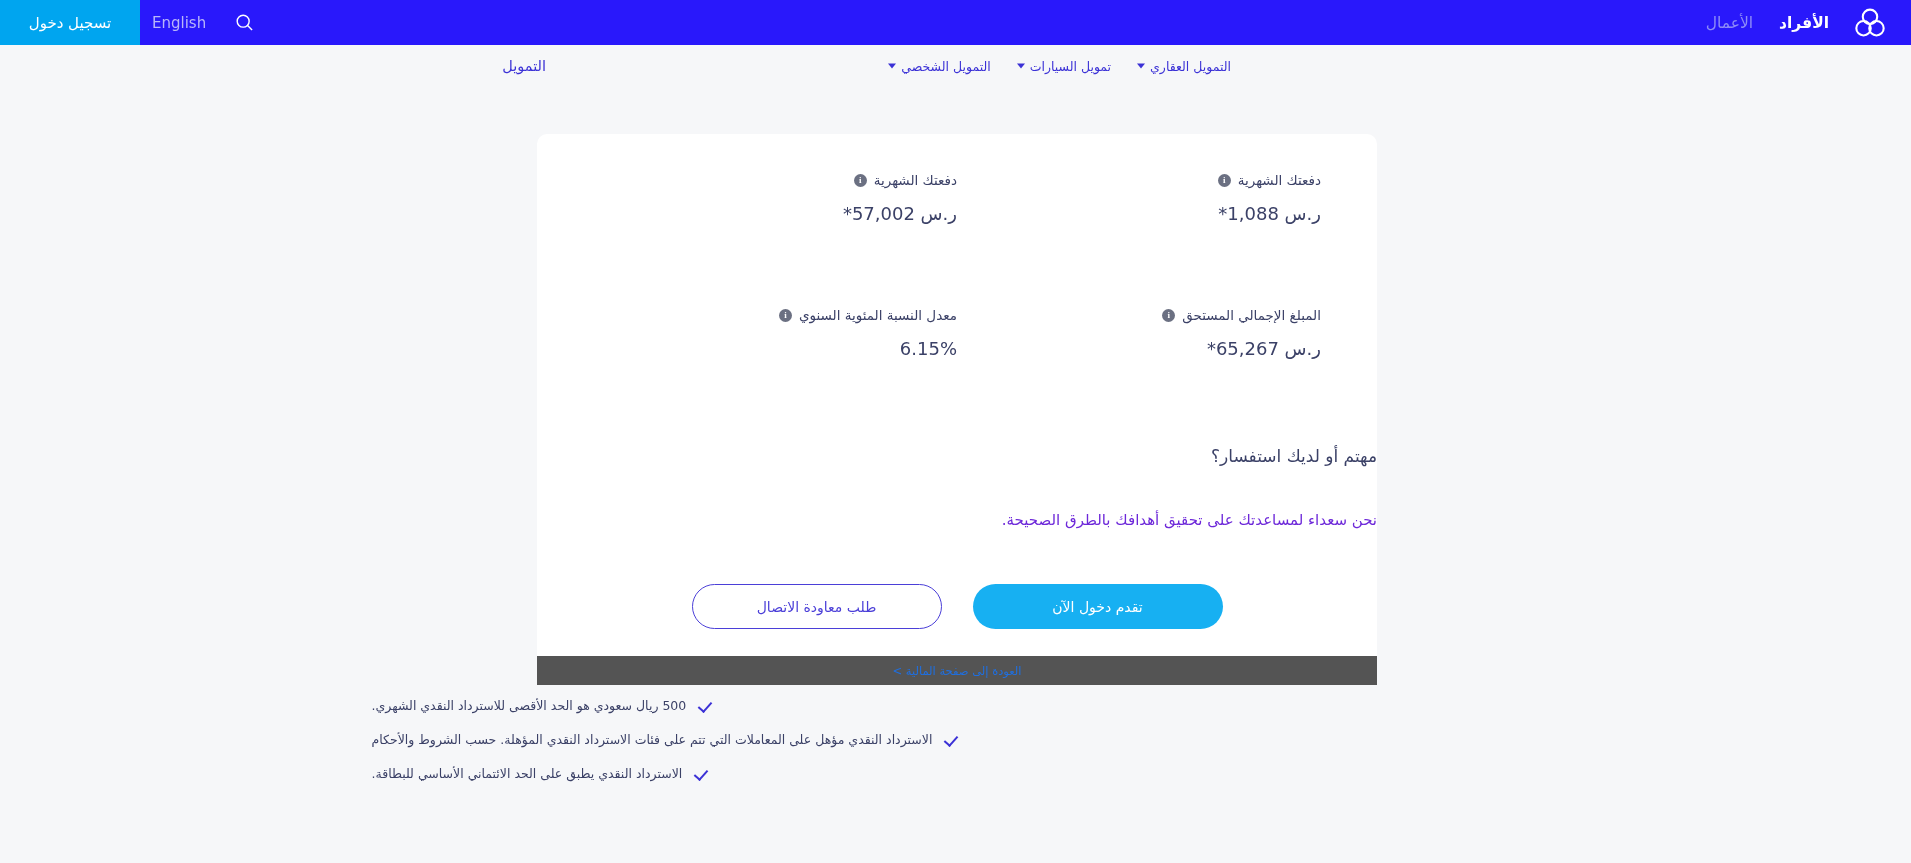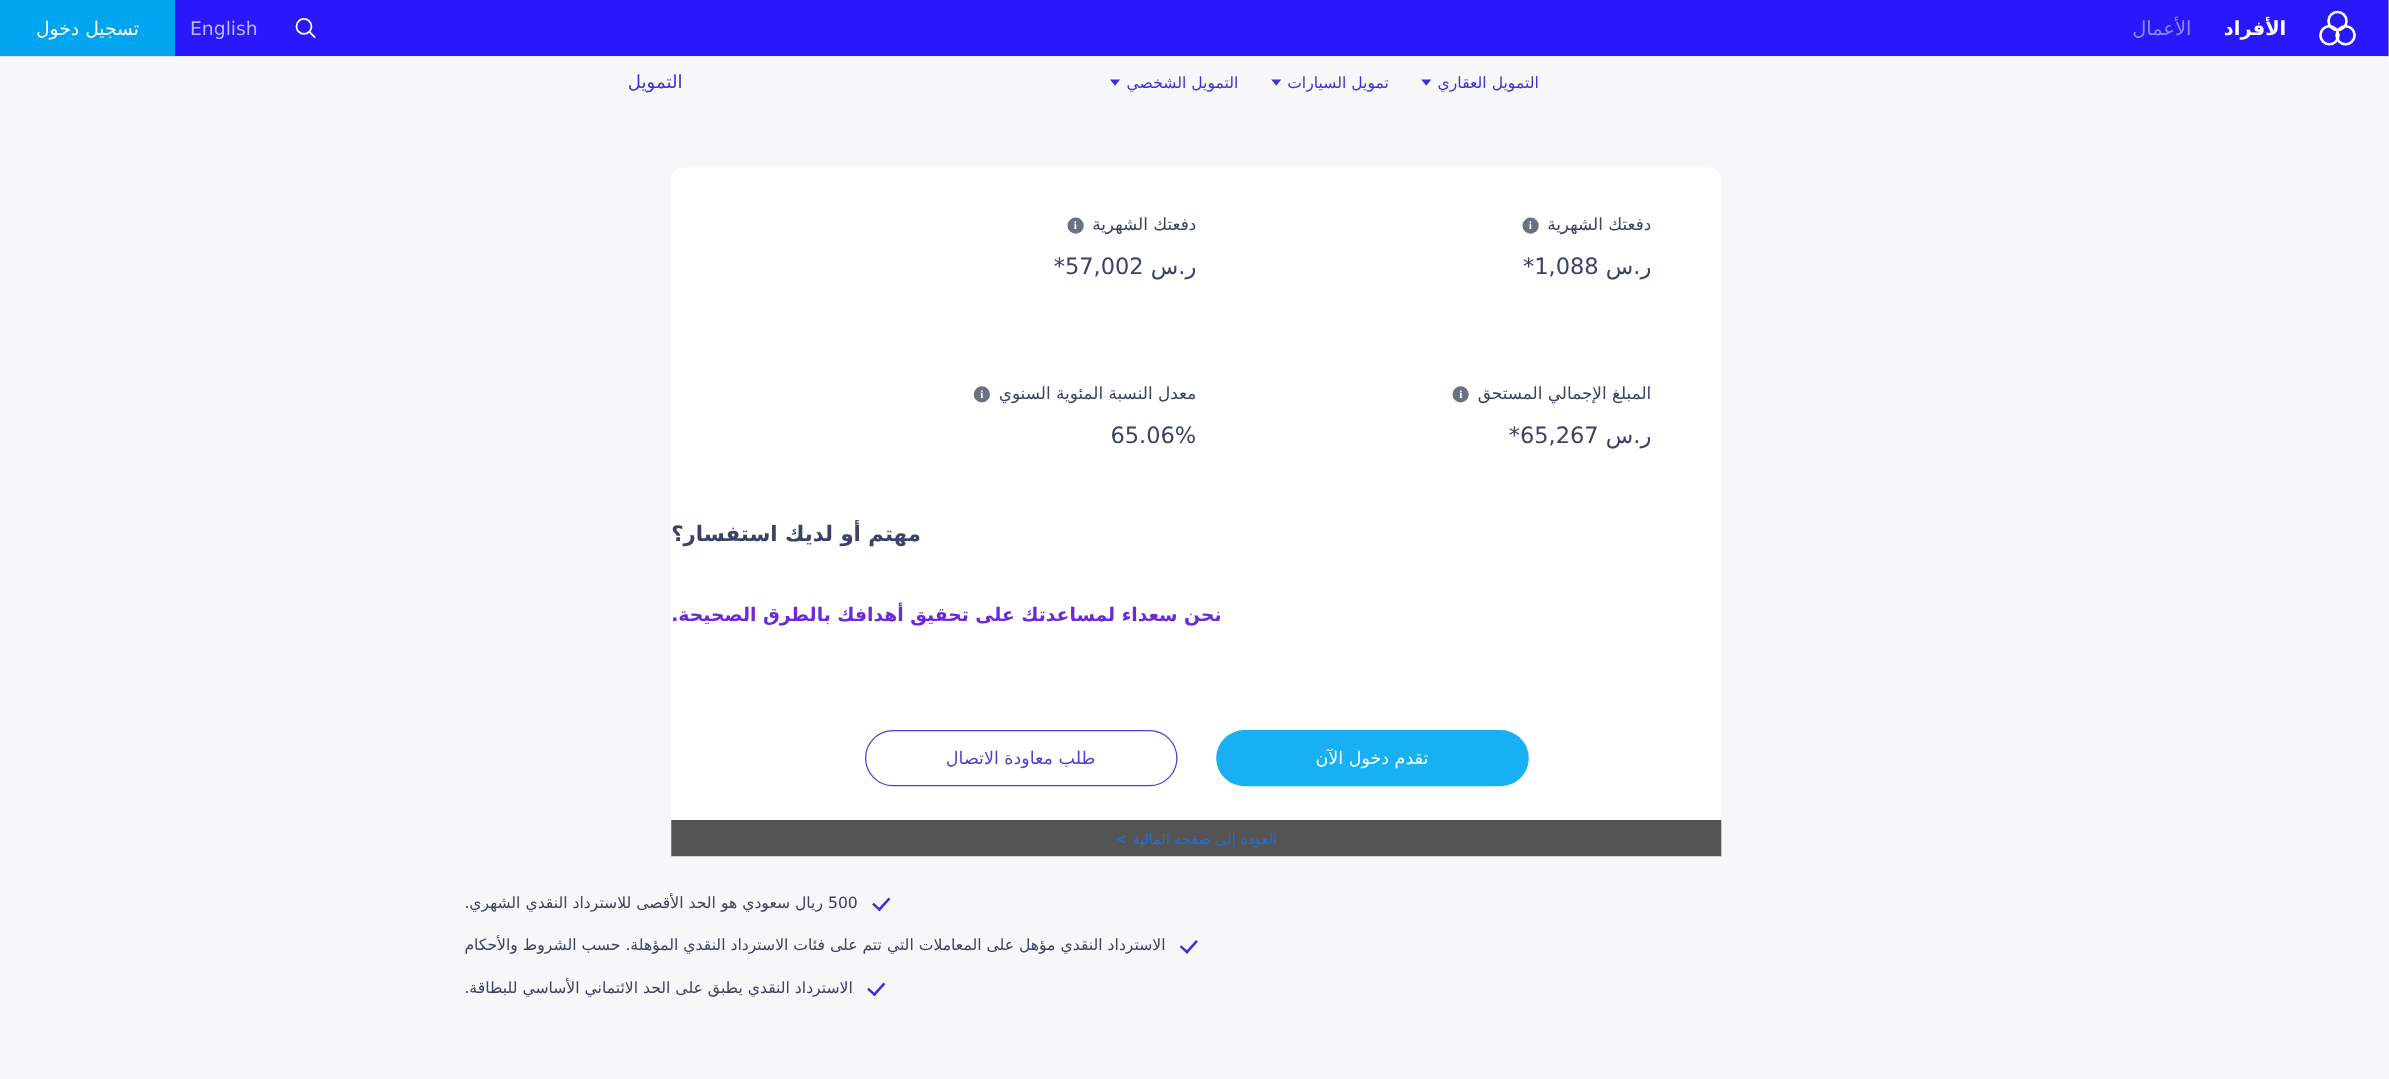--- a/index.html
+++ b/index.html
@@ -199,25 +199,24 @@
     margin-top: 15px;
     font-size: 18px;
     color: #3b4167;
     white-space: nowrap;
     display: flex;
     justify-content: flex-start;
   }
 
   .helpblock {
     position: absolute;
-    top: 284px;
+    top: 312px;
     right: 0;
     width: 840px;
-    text-align: left;
-    font-weight: bold;
+    text-align: right;
   }
   .help-title {
     font-size: 17px;
     color: #3b4167;
   }
   .help-sub {
     margin-top: 45px;
     font-size: 15px;
     color: #6d28d9;
   }
@@ -269,21 +268,21 @@
   .darkstrip-link {
     font-size: 11.5px;
     color: #1f6fe0;
     cursor: pointer;
     white-space: nowrap;
   }
 
   
   .checklist {
     position: absolute;
-    top: 628px;
+    top: 612px;
     right: 0;
     width: 1911px;
     padding-left: 12px;
   }
   .check-item {
     display: flex;
     direction: rtl;
     align-items: flex-start;
     justify-content: center;
     gap: 12px;
@@ -401,21 +400,21 @@
             <span>المبلغ الإجمالي المستحق</span>
             <span class="info-dot">i</span>
           </div>
           <div class="metric-value">ر.س 65,267*</div>
         </div>
         <div class="metric-cell right-al">
           <div class="metric-label">
             <span>معدل النسبة المئوية السنوي</span>
             <span class="info-dot">i</span>
           </div>
-          <div class="metric-value">65.06%</div>
+          <div class="metric-value">6.15%</div>
         </div>
       </div>
     </div>
 
     <div class="helpblock">
       <div class="help-title">مهتم أو لديك استفسار؟</div>
       <div class="help-sub">نحن سعداء لمساعدتك على تحقيق أهدافك بالطرق الصحيحة.</div>
     </div>
 
     <div class="cta-row">

